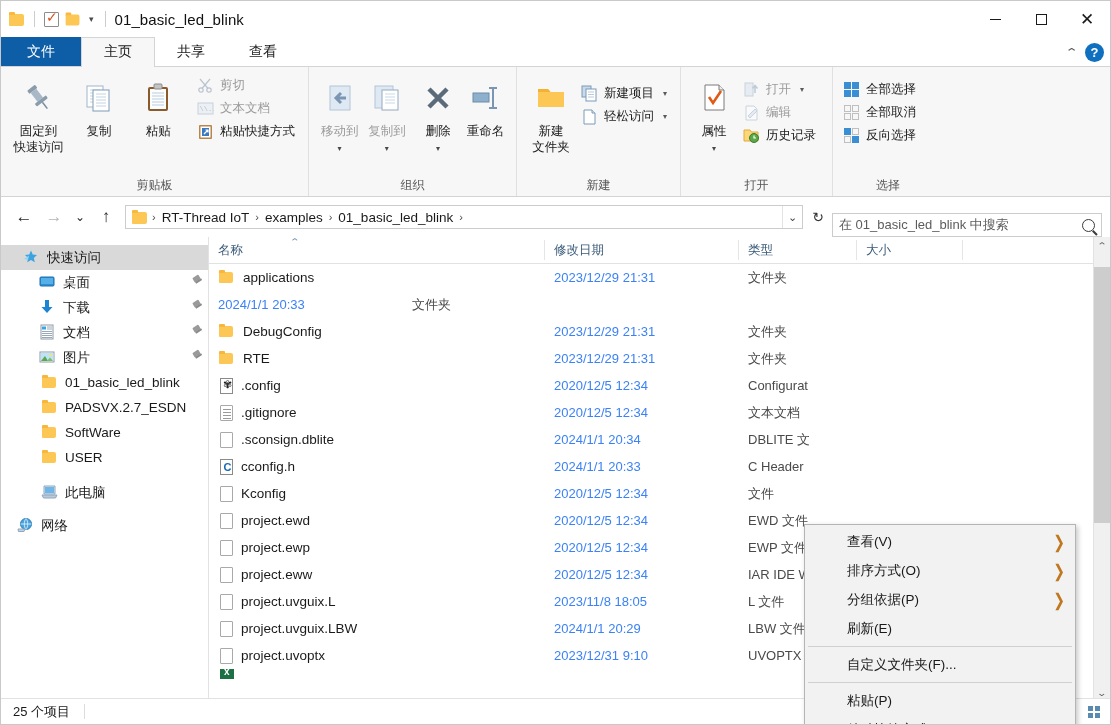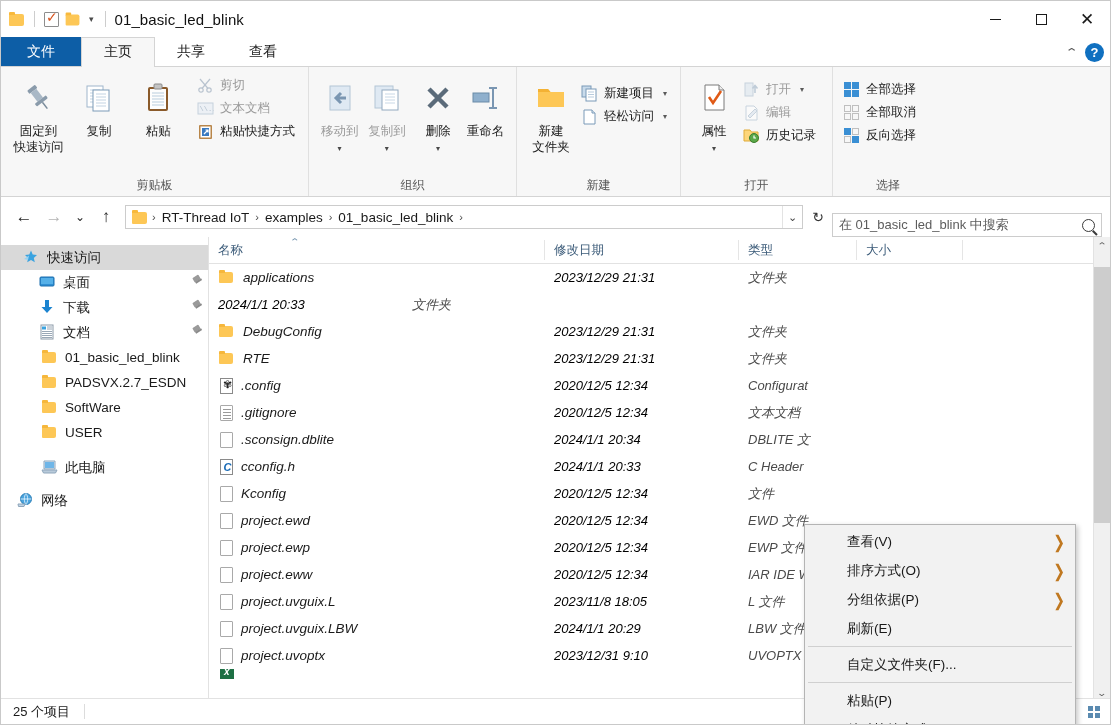--- a/index.html
+++ b/index.html
@@ -217,24 +217,23 @@
     white-space: nowrap;
   }
   .sortmark {
     position: absolute; top: 0px; font-size: 9px; color: #6d8faa; left: 82px;
     transform: scaleX(1.4);
   }
   .rows { position: relative; }
   .frow {
     height: 27px; display: flex; align-items: center; font-size: 13.5px; color: #1a1a1a;
     cursor: default;
-    font-style: italic;
   }
   .fname { display: flex; align-items: center; gap: 8px; padding-left: 9px; white-space: nowrap; overflow: hidden; }
-  .fdate { color: #000000; font-size: 13px; white-space: nowrap; padding-left: 9px; }
+  .fdate { color: #3b82f6; font-size: 13px; white-space: nowrap; padding-left: 9px; }
   .ftype { color: #4a4a4a; font-size: 13px; white-space: nowrap; padding-left: 9px; overflow: hidden; }
   .fsize { color: #4a4a4a; font-size: 13px; white-space: nowrap; padding-left: 9px; }
 
   .fico { width: 17px; height: 17px; position: relative; flex: none; }
   .fico.folder:before {
     content: ""; position: absolute; left: 1px; top: 3px; width: 14px; height: 11px;
     background: #fdc756; border-radius: 1px 2px 2px 1px;
   }
   .fico.folder:after {
     content: ""; position: absolute; left: 1px; top: 1px; width: 6px; height: 3px;
@@ -710,20 +709,33 @@
                 <line x1="3" y1="9.5" x2="13" y2="9.5"></line>
                 <line x1="3" y1="11.5" x2="13" y2="11.5"></line>
                 <line x1="3" y1="13.5" x2="13" y2="13.5"></line>
               </g>
             </svg>
         </span>
         <span class="nlabel">文档</span>
         <span class="pin"><span class="pin-ico"></span></span>
       </div>
 
+      <div class="navitem" style="padding-left:38px">
+        <span class="ic">
+          <svg width="16" height="16" viewBox="0 0 16 16">
+              <rect x="1" y="3" width="14" height="10" fill="#fff" stroke="#8b9aa8"></rect>
+              <rect x="2" y="4" width="12" height="8" fill="#bde3f6"></rect>
+              <path d="M2 12 L6 7 L9 12 Z" fill="#5aa84a"></path>
+              <path d="M8 12 L11 8.5 L14 12 Z" fill="#79bf63"></path>
+              <circle cx="11.5" cy="6" r="1.3" fill="#f5e07a"></circle>
+            </svg>
+        </span>
+        <span class="nlabel">图片</span>
+        <span class="pin"><span class="pin-ico"></span></span>
+      </div>
 
       <div class="navitem" style="padding-left:40px">
         <span class="fico folder"></span>
         <span class="nlabel">01_basic_led_blink</span>
       </div>
       <div class="navitem" style="padding-left:40px">
         <span class="fico folder"></span>
         <span class="nlabel">PADSVX.2.7_ESDN</span>
       </div>
       <div class="navitem" style="padding-left:40px">

